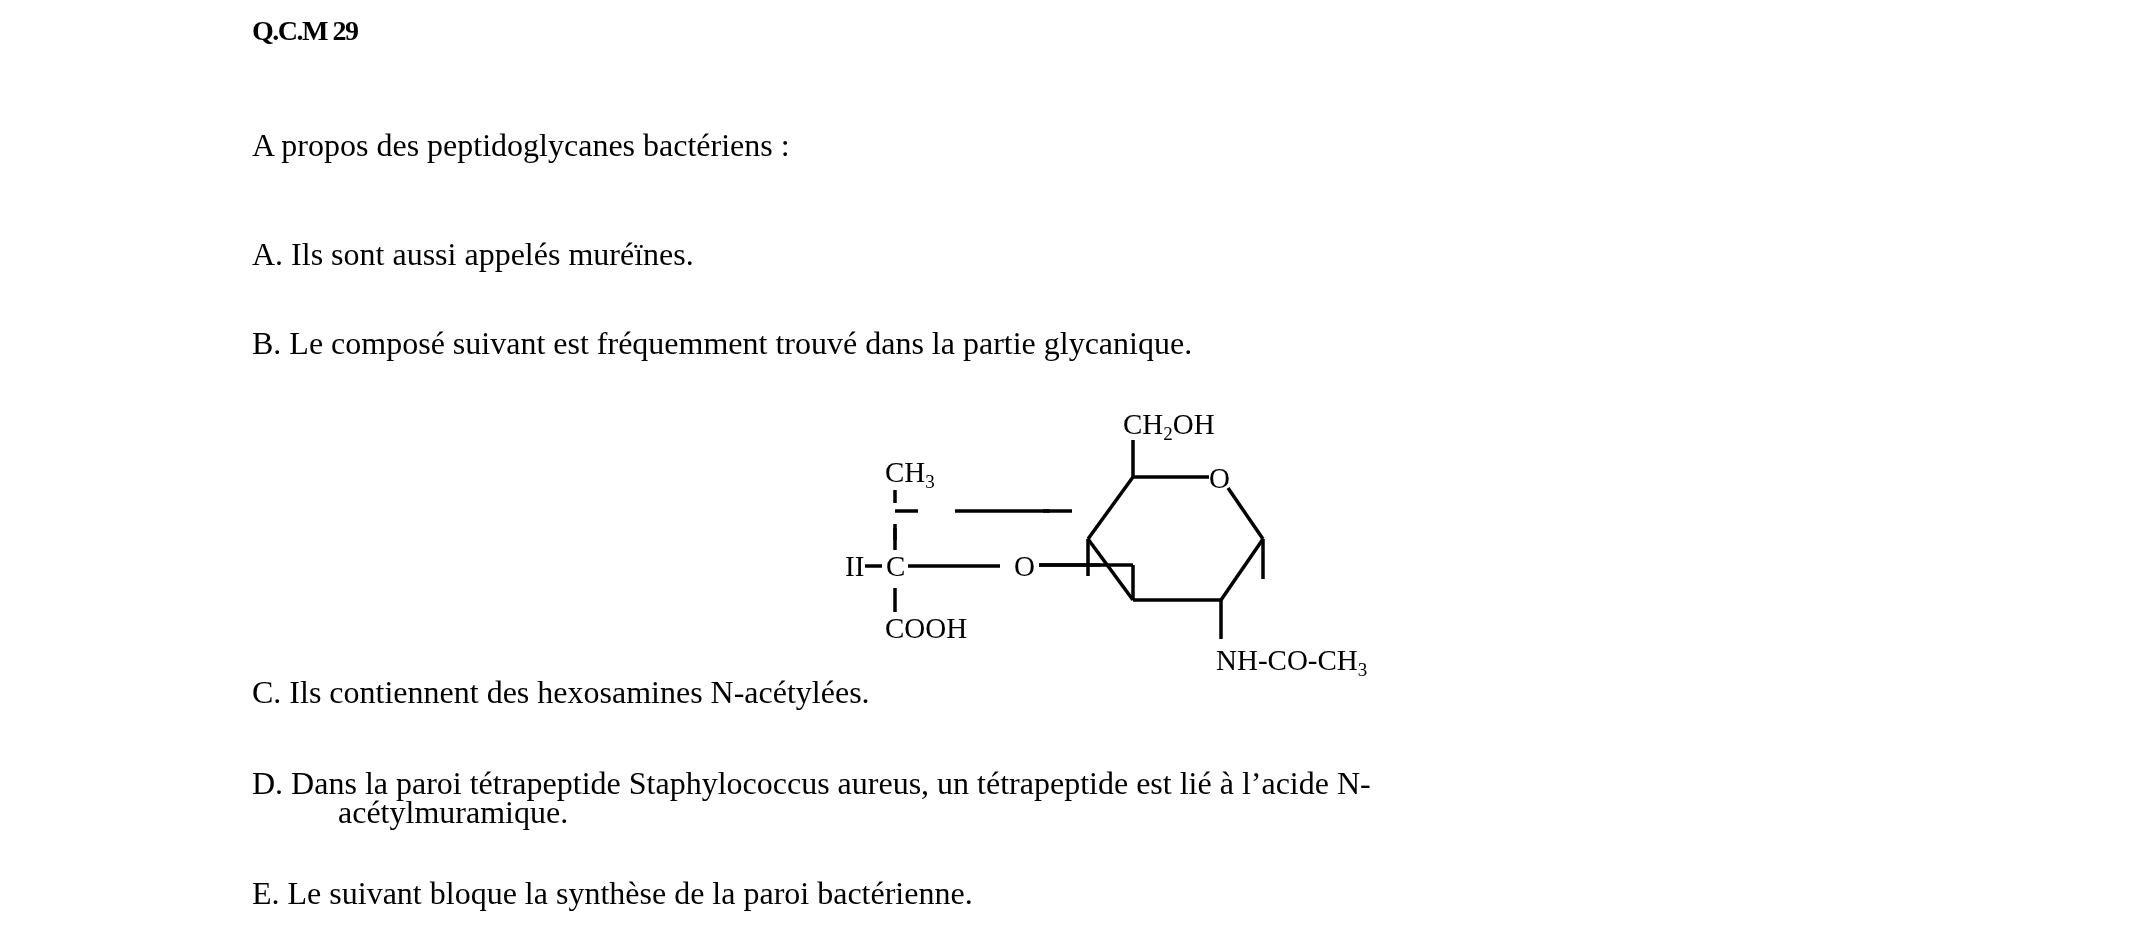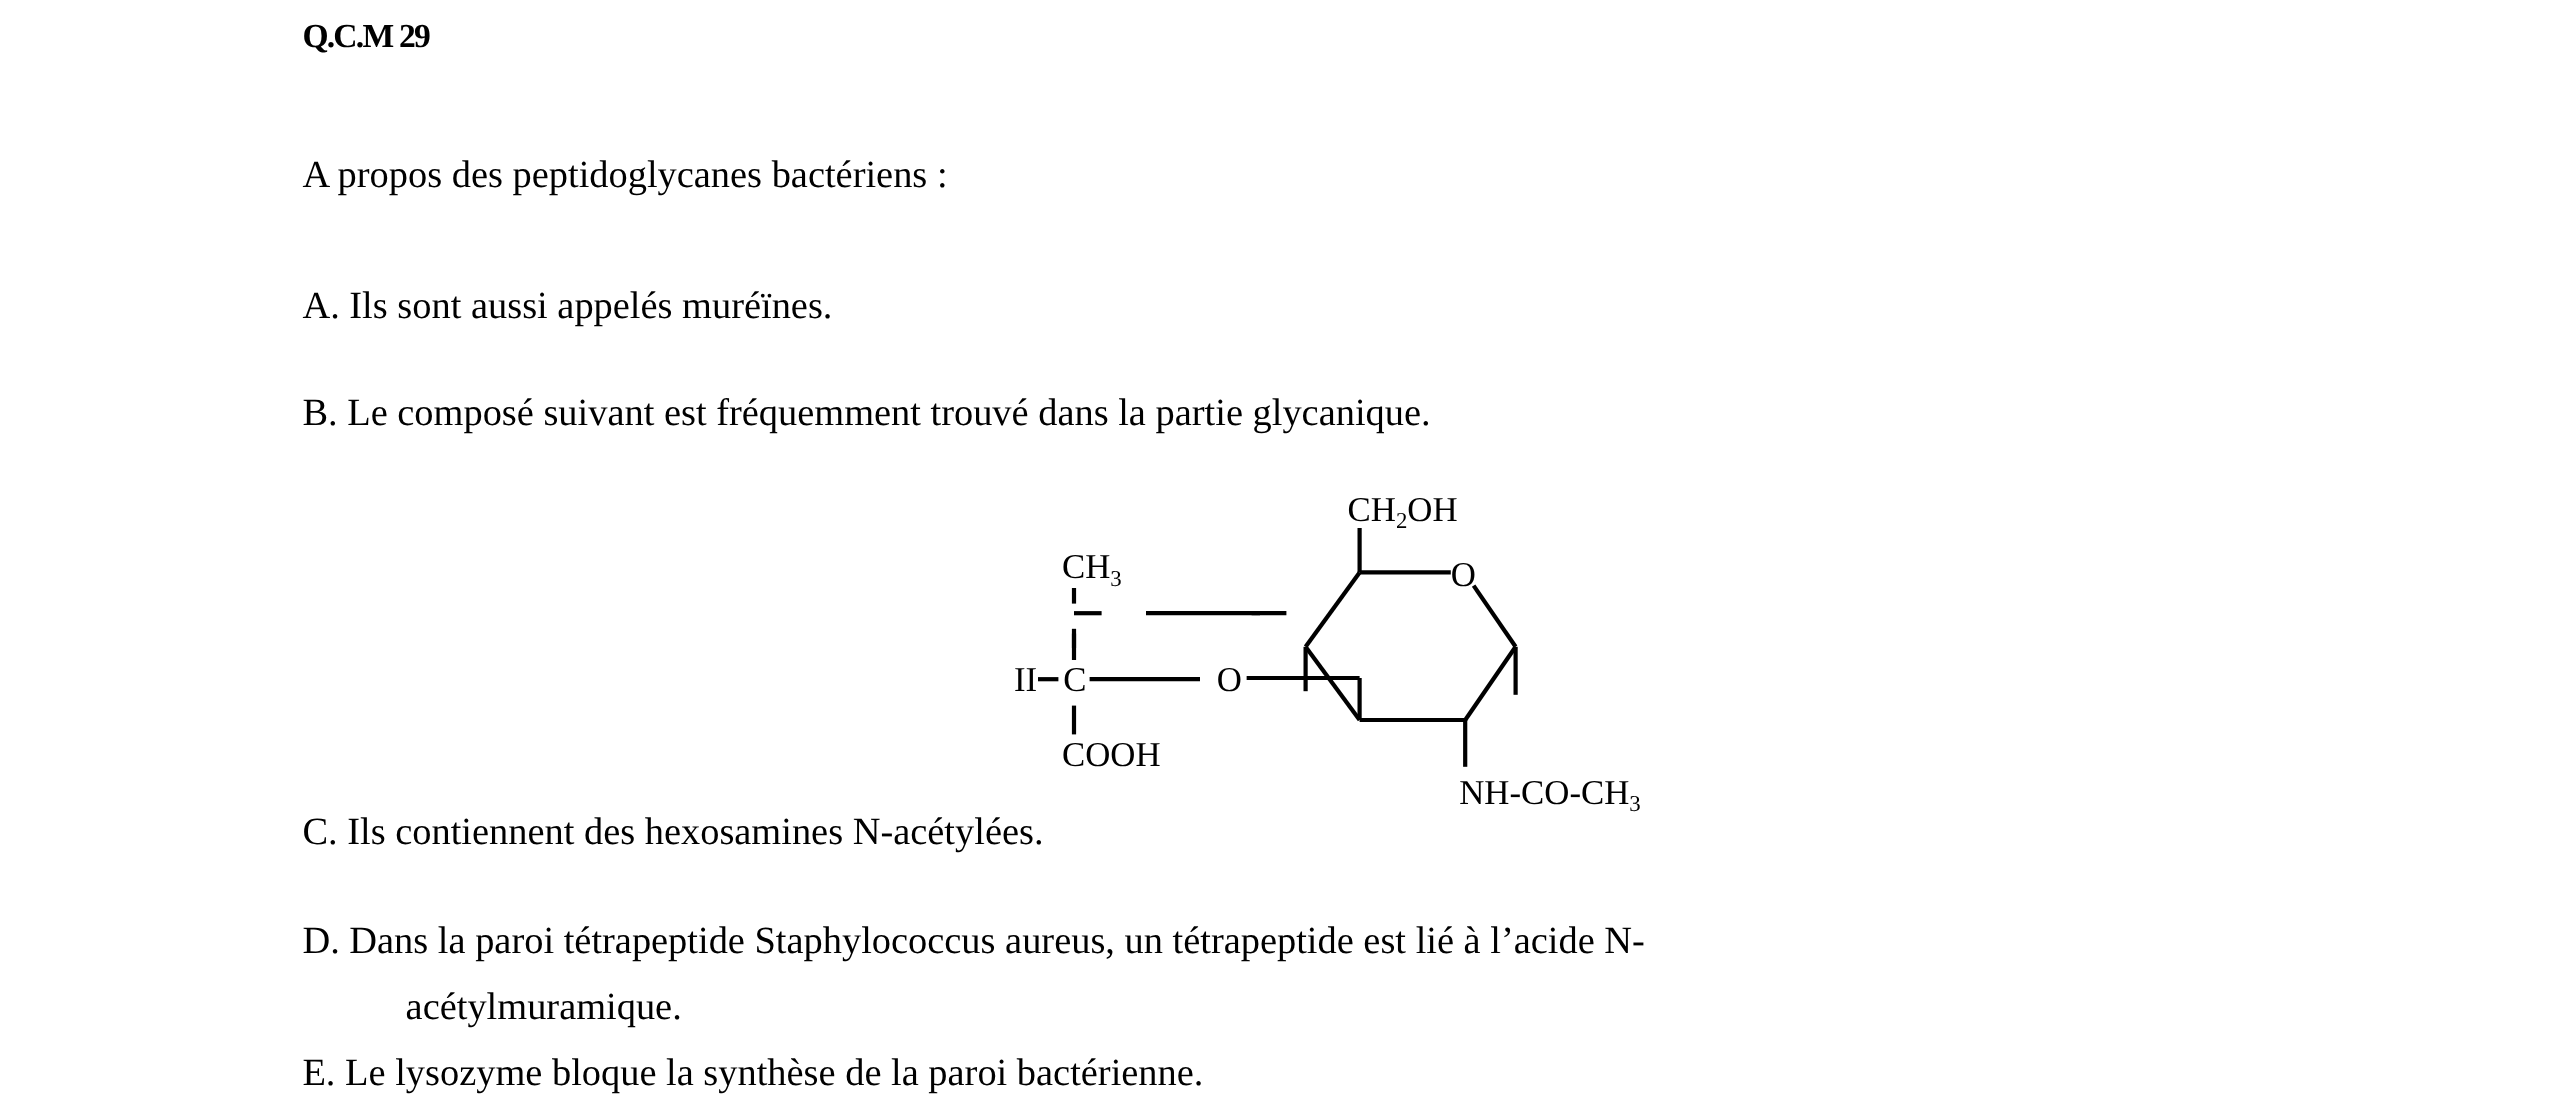--- a/index.html
+++ b/index.html
@@ -26,21 +26,21 @@
     top: 17px;
     font-weight: bold;
     font-size: 28px;
     letter-spacing: -1.5px;
   }
   .intro { top: 129px; }
   .optA  { top: 238px; }
   .optB  { top: 293px; margin-top: 34px; }
   .optC  { top: 676px; }
   .optD  { top: 767px; }
-  .optD2 { top: 822px; left: 338px; }
+  .optD2 { top: 796px; left: 338px; }
   .optE  { top: 877px; }
   .opt-letter {
     display: inline-block;
   }
   .molecule {
     position: absolute;
     left: 840px;
     top: 400px;
     width: 700px;
     height: 300px;
@@ -149,14 +149,14 @@
 
 <div class="line optD">
   <span class="opt-letter">D.</span>
   <span>Dans la paroi tétrapeptide Staphylococcus aureus, un tétrapeptide est lié à l’acide N-</span>
 </div>
 
 <div class="line optD2">acétylmuramique.</div>
 
 <div class="line optE">
   <span class="opt-letter">E.</span>
-  <span>Le lysozyme bloque la synthèse de la paroi bactérienne.</span>
+  <span>Le suivant bloque la synthèse de la paroi bactérienne.</span>
 </div>
 
 </body></html>

